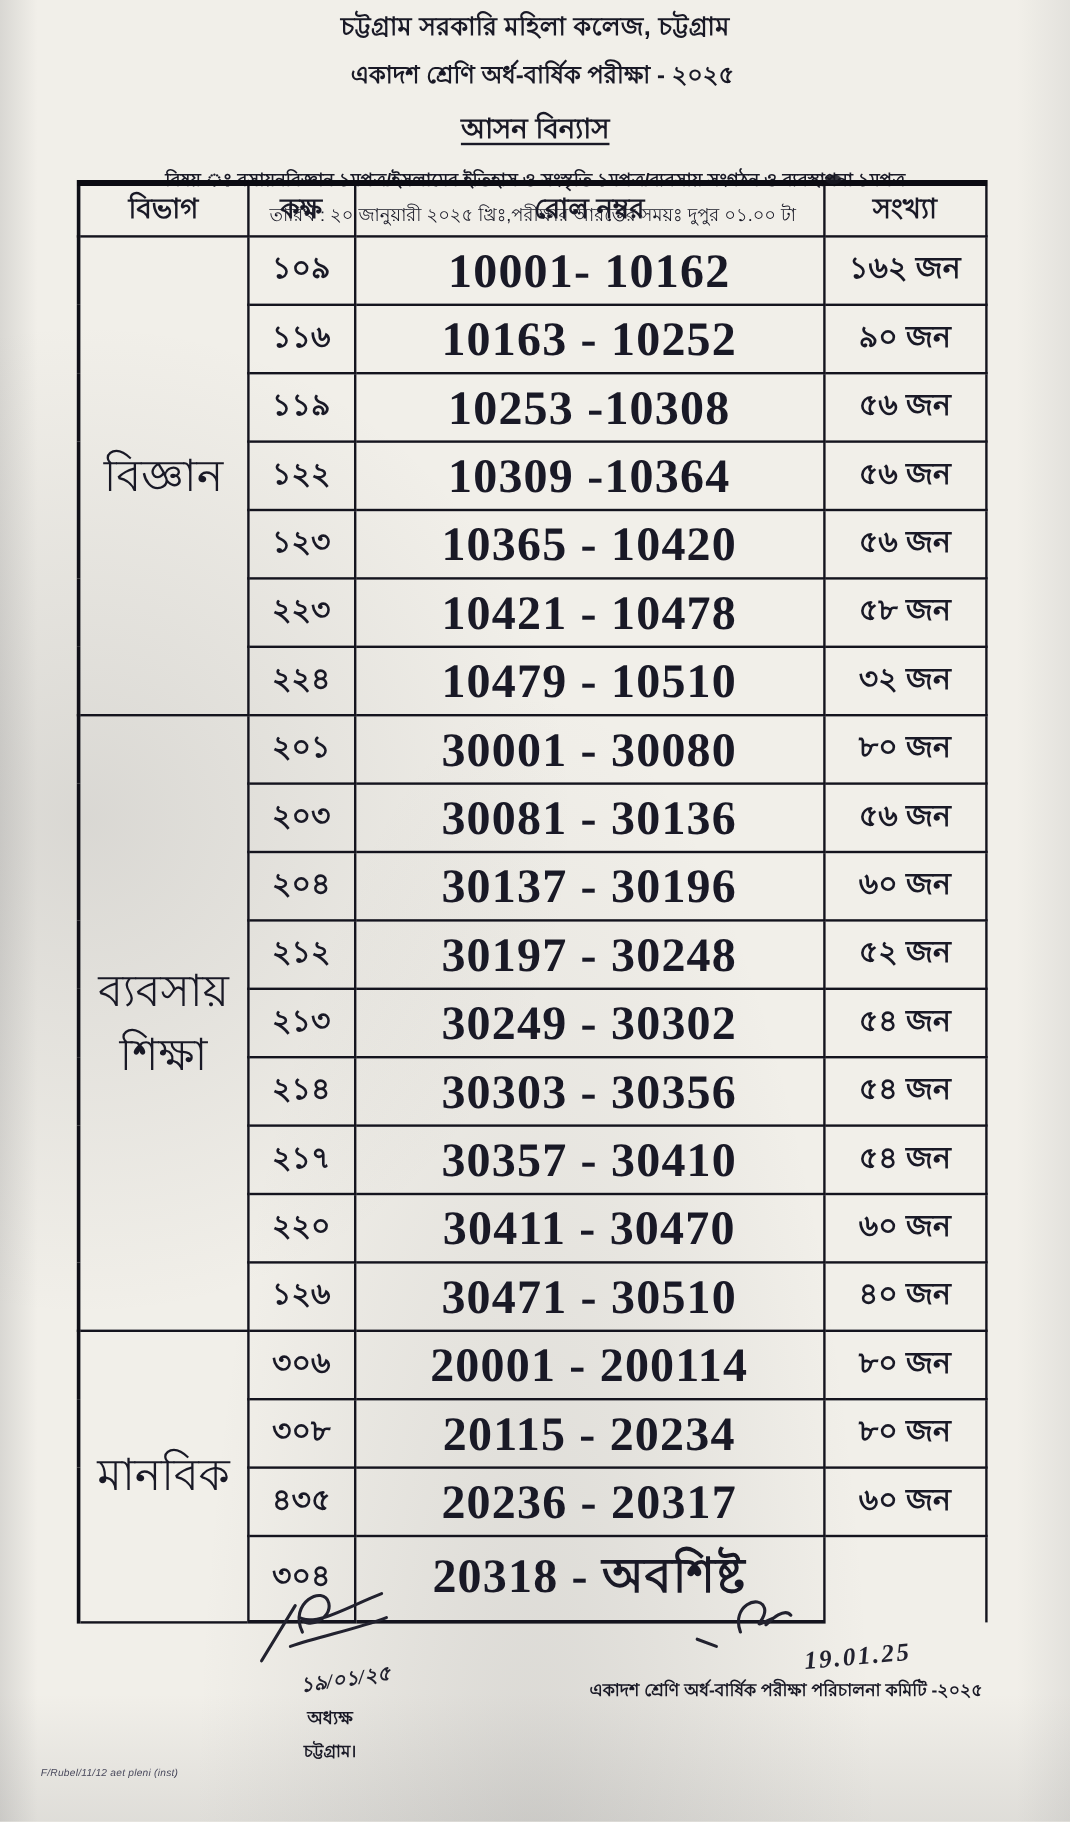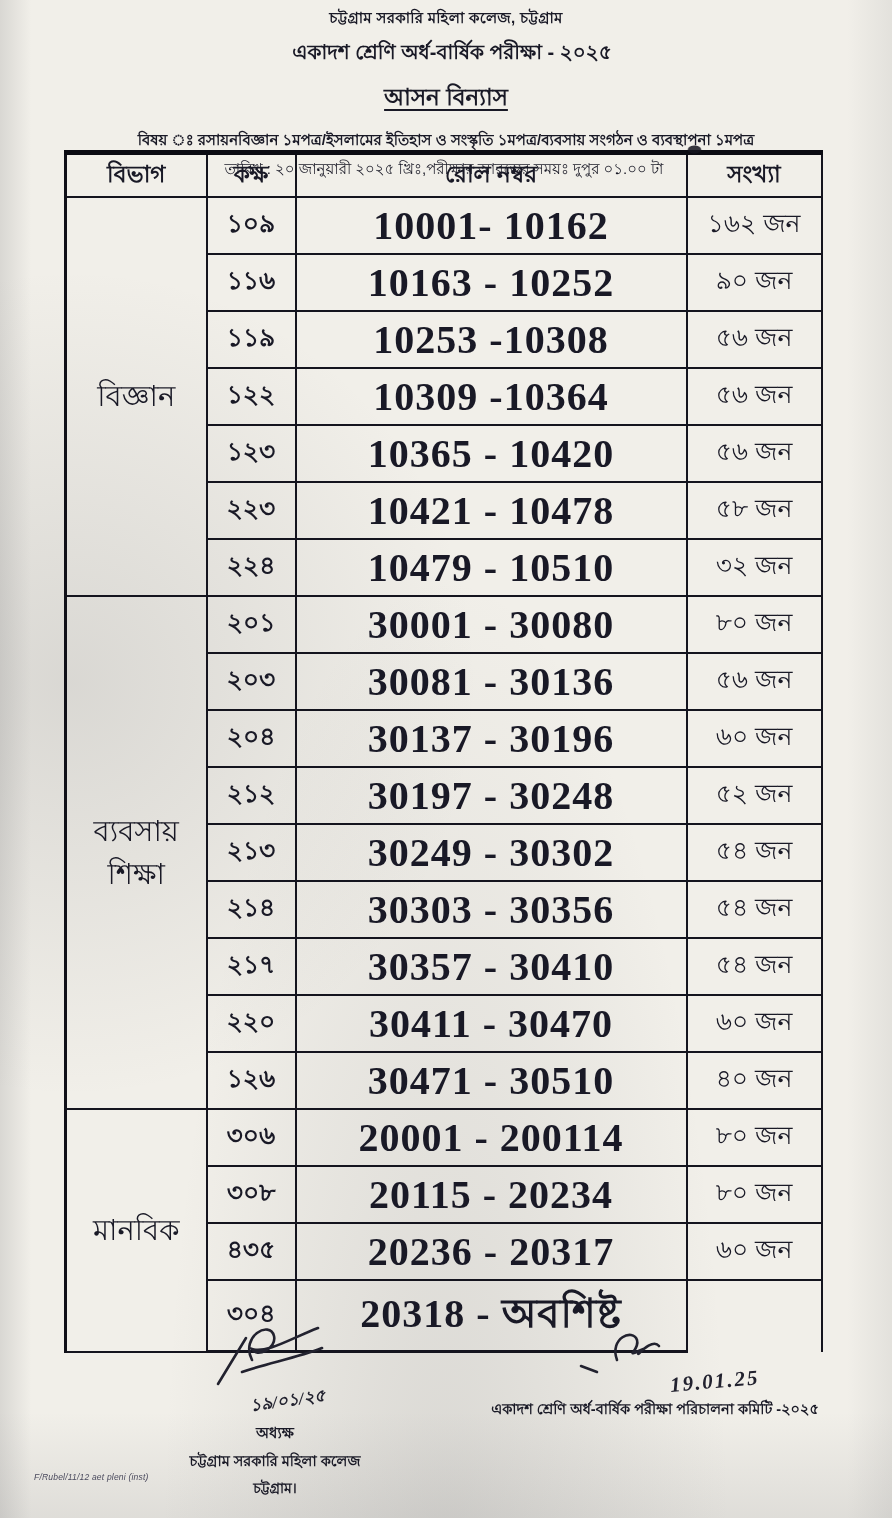--- a/index.html
+++ b/index.html
@@ -12,41 +12,41 @@
       radial-gradient(ellipse at 50% 104%, rgba(120,120,122,.20), transparent 45%),
       linear-gradient(90deg, rgba(130,130,132,.22), transparent 3.5%),
       linear-gradient(270deg, rgba(140,140,142,.14), transparent 5%),
       linear-gradient(0deg, rgba(140,140,142,.18), transparent 7%),
       #f1efe9;
     position:relative;overflow:hidden;
   }
   .page{position:absolute;inset:0;}
   
   .doc-header{position:absolute;top:6px;left:0;width:100%;text-align:center;}
-  .t1{font-size:15px;font-weight:bold;letter-spacing:.3px;}
+  .t1{font-size:21px;font-weight:bold;letter-spacing:.3px;}
   .t2{font-size:20px;font-weight:bold;margin-top:6px;margin-left:12px;}
   .t3{display:inline-block;font-size:23px;font-weight:bold;margin-top:9px;
       text-decoration:underline;text-underline-offset:4px;text-decoration-thickness:2px;}
   .subject{font-size:15px;font-weight:bold;margin-top:10px;white-space:nowrap;}
   .meta{display:flex;justify-content:center;align-items:baseline;
         padding:4px 40px 0 36px;font-size:15px;font-weight:normal;}
   
   table.seat{position:absolute;left:64px;top:150px;width:756px;
              border-collapse:collapse;table-layout:fixed;
              border-left:3px solid #101018;border-right:2px solid #4d7c0f;
              border-top:5px solid #0b0b12;}
   table.seat col.c-dept{width:141px;} table.seat col.c-room{width:89px;}
   table.seat col.c-roll{width:391px;} table.seat col.c-count{width:135px;}
   table.seat th{height:33px;border:2px solid #14141e;font-size:23px;font-weight:bold;
                 text-align:center;vertical-align:middle;}
   table.seat td{border:2px solid #14141e;height:53px;text-align:center;vertical-align:middle;}
-  td.dept{font-size:29px;font-weight:500;line-height:1.45;padding:16px 6px;}
+  td.dept{font-size:37px;font-weight:500;line-height:1.45;padding:16px 6px;}
   td.room{font-size:25px;font-weight:bold;}
   td.roll{font-family:"Liberation Serif", serif;font-size:40px;font-weight:bold;letter-spacing:1px;}
-  td.count{font-size:25px;font-weight:400;}
+  td.count{font-size:25px;font-weight:700;}
   tr.last td{border-bottom:3px solid #14141e;}
   tr.last td.count{border-bottom:none;}
   .smudge{position:absolute;left:687px;top:145px;width:15px;height:9px;border-radius:50%;
           background:radial-gradient(ellipse, #15151f 0 55%, transparent 70%);opacity:.85;}
   
   .sig{position:absolute;text-align:center;}
   .sig-left{left:140px;top:1318px;width:270px;}
   .sig-right{left:470px;top:1326px;width:370px;}
   .sig svg{display:block;margin:0 auto -4px auto;}
   .stroke{stroke:#22222f;stroke-width:2.6;fill:none;stroke-linecap:round;}
@@ -204,21 +204,20 @@
   <div class="smudge"></div>
 
   <div class="sig sig-left">
     <svg width="170" height="78" viewBox="0 0 170 78">
       <path class="stroke" d="M28 66 L56 20"></path>
       <path class="stroke" d="M62 42 C50 18, 80 2, 84 18 C87 31, 66 40, 62 31 C76 36, 102 20, 128 10"></path>
       <path class="stroke" d="M52 54 C78 45, 106 40, 132 30"></path>
     </svg>
     <div><span class="hand sig-date-left">১৯/০১/২৫</span></div>
     <div class="sig-role">অধ্যক্ষ</div>
-    <div class="sig-org">চট্টগ্রাম সরকারি মহিলা কলেজ</div>
     <div class="sig-org2">চট্টগ্রাম।</div>
   </div>
 
   <div class="sig sig-right">
     <svg width="220" height="52" viewBox="0 0 220 52">
       <path class="stroke" d="M36 40 L52 46"></path>
       <path class="stroke" d="M72 34 C64 12, 88 2, 92 14 C95 24, 78 32, 96 24 C86 38, 106 10, 114 20"></path>
     </svg>
     <div><span class="hand sig-date-right">19.01.25</span></div>
     <div class="sig-org">একাদশ শ্রেণি অর্ধ-বার্ষিক পরীক্ষা পরিচালনা কমিটি -২০২৫</div>

